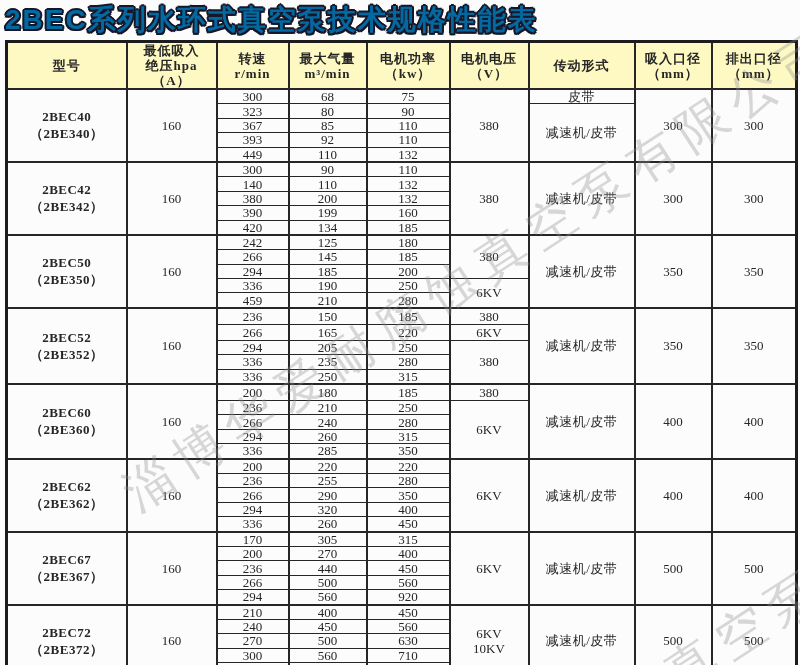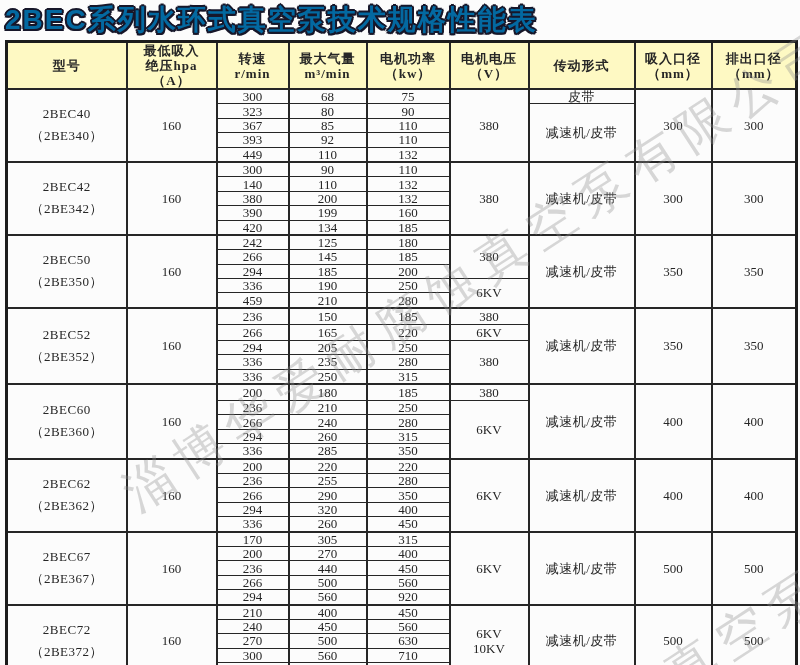--- a/index.html
+++ b/index.html
@@ -25,21 +25,21 @@
   .spec th,.spec td{
     border:1px solid #262626;border-left-width:2px;border-right-width:2px;
     text-align:center;vertical-align:middle;padding:0;overflow:hidden;
   }
   .spec th{
     background:#fef9c3;height:44px;font-size:13px;font-weight:bold;
     letter-spacing:1px;line-height:15px;border-bottom-width:2px;
   }
   .spec td{height:13.4px;font-size:13px;line-height:13px;background:transparent;}
   .spec tr.block-start td{border-top-width:2px;}
-  .spec td.model{line-height:22px;letter-spacing:0.5px;}
+  .spec td.model{line-height:17px;letter-spacing:0.5px;font-weight:bold;}
   .spec td[data-name="transmission-cell"]{letter-spacing:0.5px;margin-left:21px;}
   .spec td[data-name="voltage-cell"]{line-height:15px;}
   .wm{
     position:absolute;z-index:5;pointer-events:none;white-space:nowrap;
     font-family:"Liberation Sans","DejaVu Sans",sans-serif;
     font-size:50px;letter-spacing:10px;color:#8f8f8f;opacity:0.34;
     transform:rotate(-33deg);transform-origin:0 0;
   }
   .wm1{left:110px;top:470px;}
   .wm2{left:300px;top:880px;}

